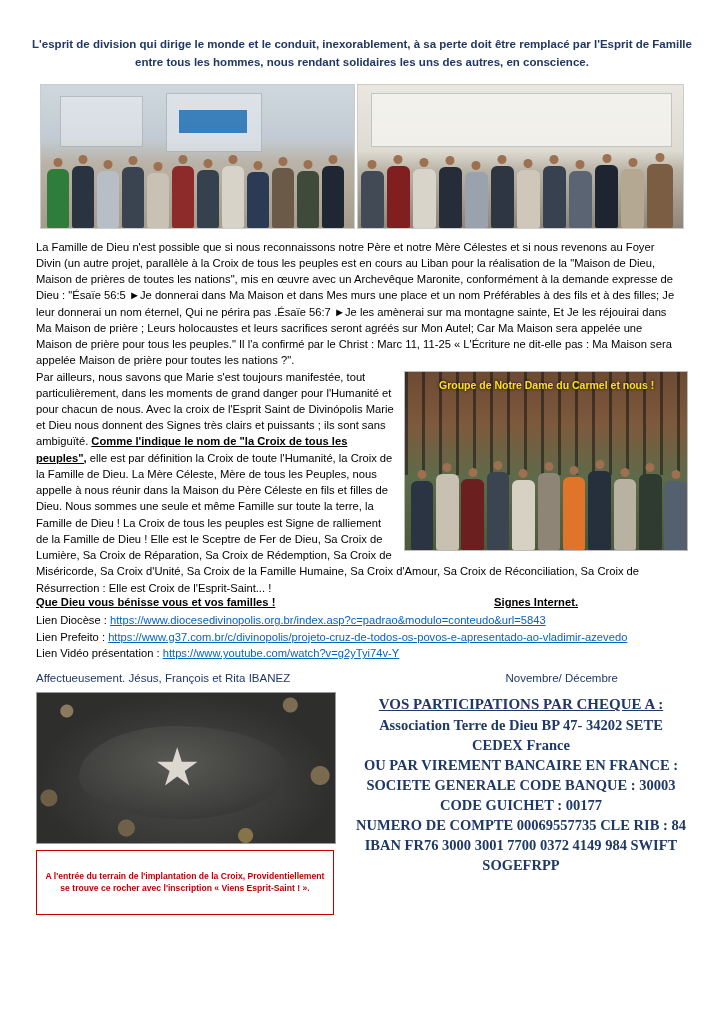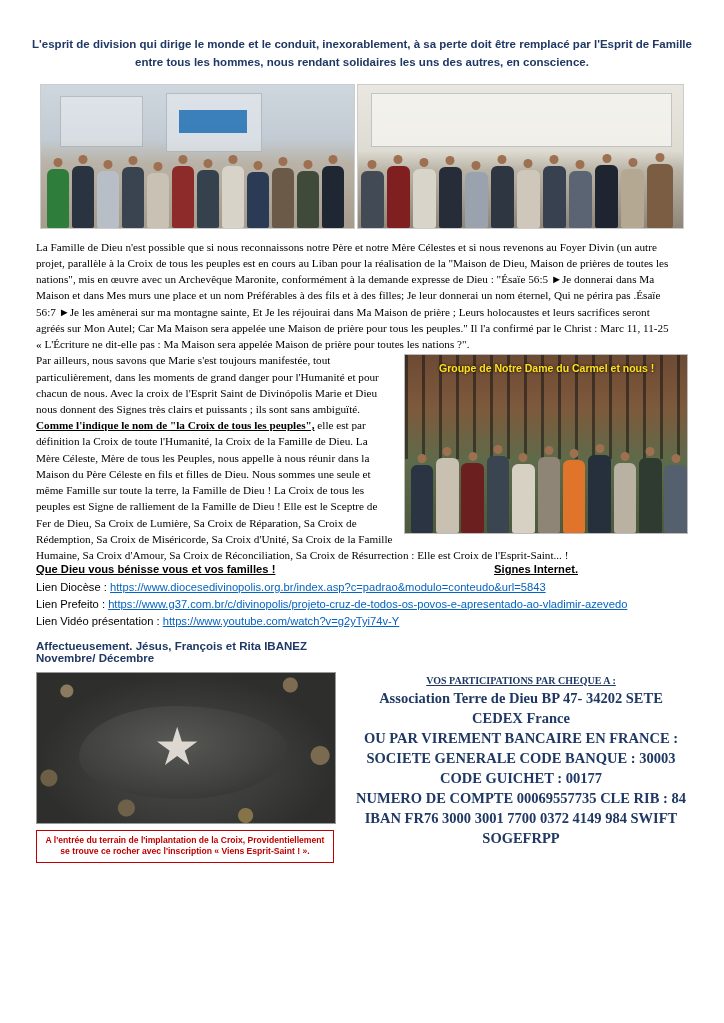--- a/index.html
+++ b/index.html
@@ -97,21 +97,21 @@
     color: #c00000;
     padding: 5px 4px;
     box-sizing: border-box;
   }
   .body-text {
     margin: 10px 36px 0 36px;
     font-size: 11.2px;
     line-height: 1.45;
     text-align: left;
   }
-  .body-text p { margin: 0 12px 0 0; font-family: Liberation Serif, serif; }
+  .body-text p { margin: 0 12px 0 0; }
   .wrap-photo {
     float: right;
     width: 282px;
     height: 178px;
     margin: 2px 0 4px 10px;
     position: relative;
     border: 1px solid #bbb;
     overflow: hidden;
   }
   .wrap-caption {
@@ -147,23 +147,22 @@
     display: flex;
     justify-content: space-between;
     margin: 0 36px;
     font-size: 11.2px;
   }
   .signature-row {
     margin: 10px 36px 0 36px;
     display: flex;
     justify-content: space-between;
     font-size: 11.5px;
-    font-weight: bold;
+    font-weight: normal;
     color: #1f3864;
-    flex-direction: column;
   }
   .bottom {
     margin: 8px 36px 0 36px;
     display: flex;
     gap: 18px;
     align-items: flex-start;
   }
   .rock-photo {
     width: 298px;
     height: 150px;
@@ -202,36 +201,36 @@
     clip-path: polygon(50% 0%, 61% 35%, 98% 35%, 68% 57%, 79% 91%, 50% 70%, 21% 91%, 32% 57%, 2% 35%, 39% 35%);
     opacity: .92;
   }
   .rock-caption {
     margin-top: 6px;
     border: 1px solid #c00000;
     text-align: center;
     font-size: 8.6px;
     font-weight: bold;
     color: #c00000;
-    padding: 4px 3px;
+    padding: 20px 3px;
     line-height: 1.35;
     box-sizing: border-box;
     width: 298px;
   }
   .bank-box {
     flex: 1;
     font-family: "Liberation Serif", serif;
     color: #1f3864;
     text-align: center;
     font-weight: bold;
     font-size: 14.5px;
     line-height: 1.38;
     padding-top: 2px;
   }
-  .bank-box .l1 { font-size: 10px; text-decoration: underline; }
+  .bank-box .l1 { font-size: 15px; text-decoration: underline; }
   .footnote {
     margin: 4px 36px 0 64px;
     font-size: 9.6px;
   }
   .clearfix::after { content: ""; display: block; clear: both; }
 </style>
 </head>
 <body>
 
 <div class="page">

